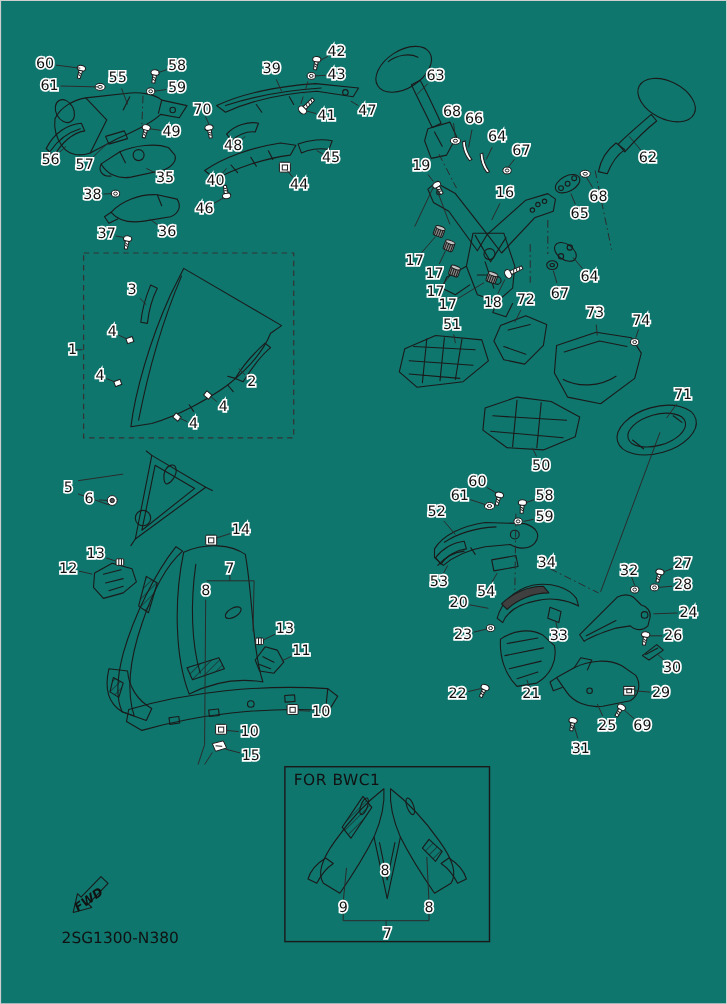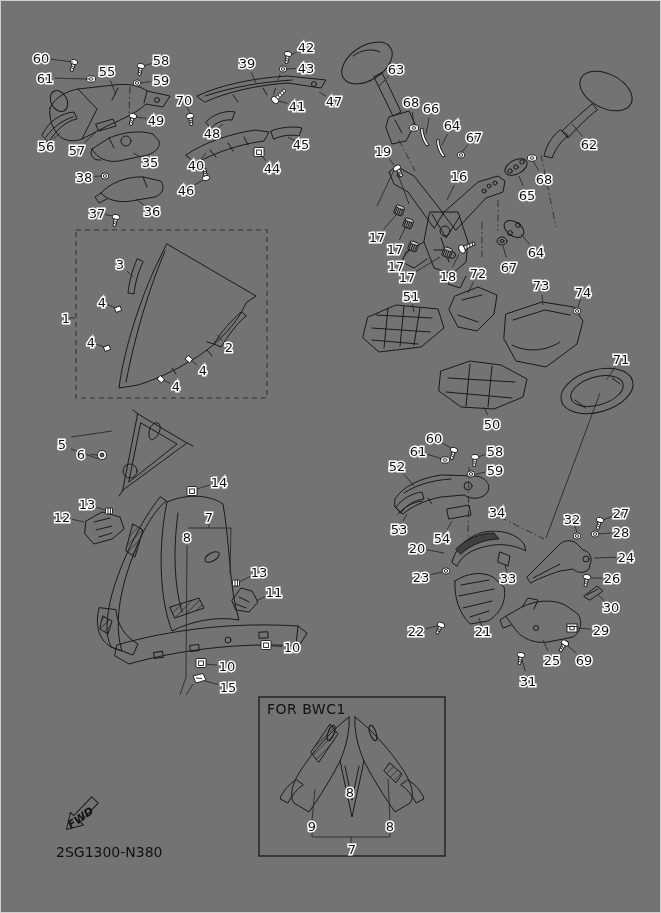--- a/index.html
+++ b/index.html
@@ -1,16 +1,16 @@
 <!DOCTYPE html>
 <html><head>
 <meta charset="utf-8">
 <style>
   html,body{margin:0;padding:0;background:#ffffff;}
-  .page{position:relative;width:661px;height:913px;background:#737373;overflow:hidden;
+  .page{position:relative;width:661px;height:913px;background:#0f766e;overflow:hidden;
         box-shadow:inset 0 0 0 1px #cfcfcf;font-family:"DejaVu Sans",sans-serif;}
   svg{display:block;}
   #art path,#art ellipse,#art circle,#art rect{stroke:#1a1a1a;stroke-width:1;fill:none;
         stroke-linejoin:round;stroke-linecap:round;}
   #art .hatch{fill:url(#hatch);}
   #art .dark{fill:#3f3f3f;}
   .lbl{font-family:"DejaVu Sans",sans-serif;font-size:13px;fill:#111;
        stroke:#fff;stroke-width:3px;paint-order:stroke;text-anchor:middle;}
   .leader{stroke:#2a2a2a;stroke-width:0.9;fill:none;}
   .xsolid{stroke:#2a2a2a;stroke-width:0.9;fill:none;}

